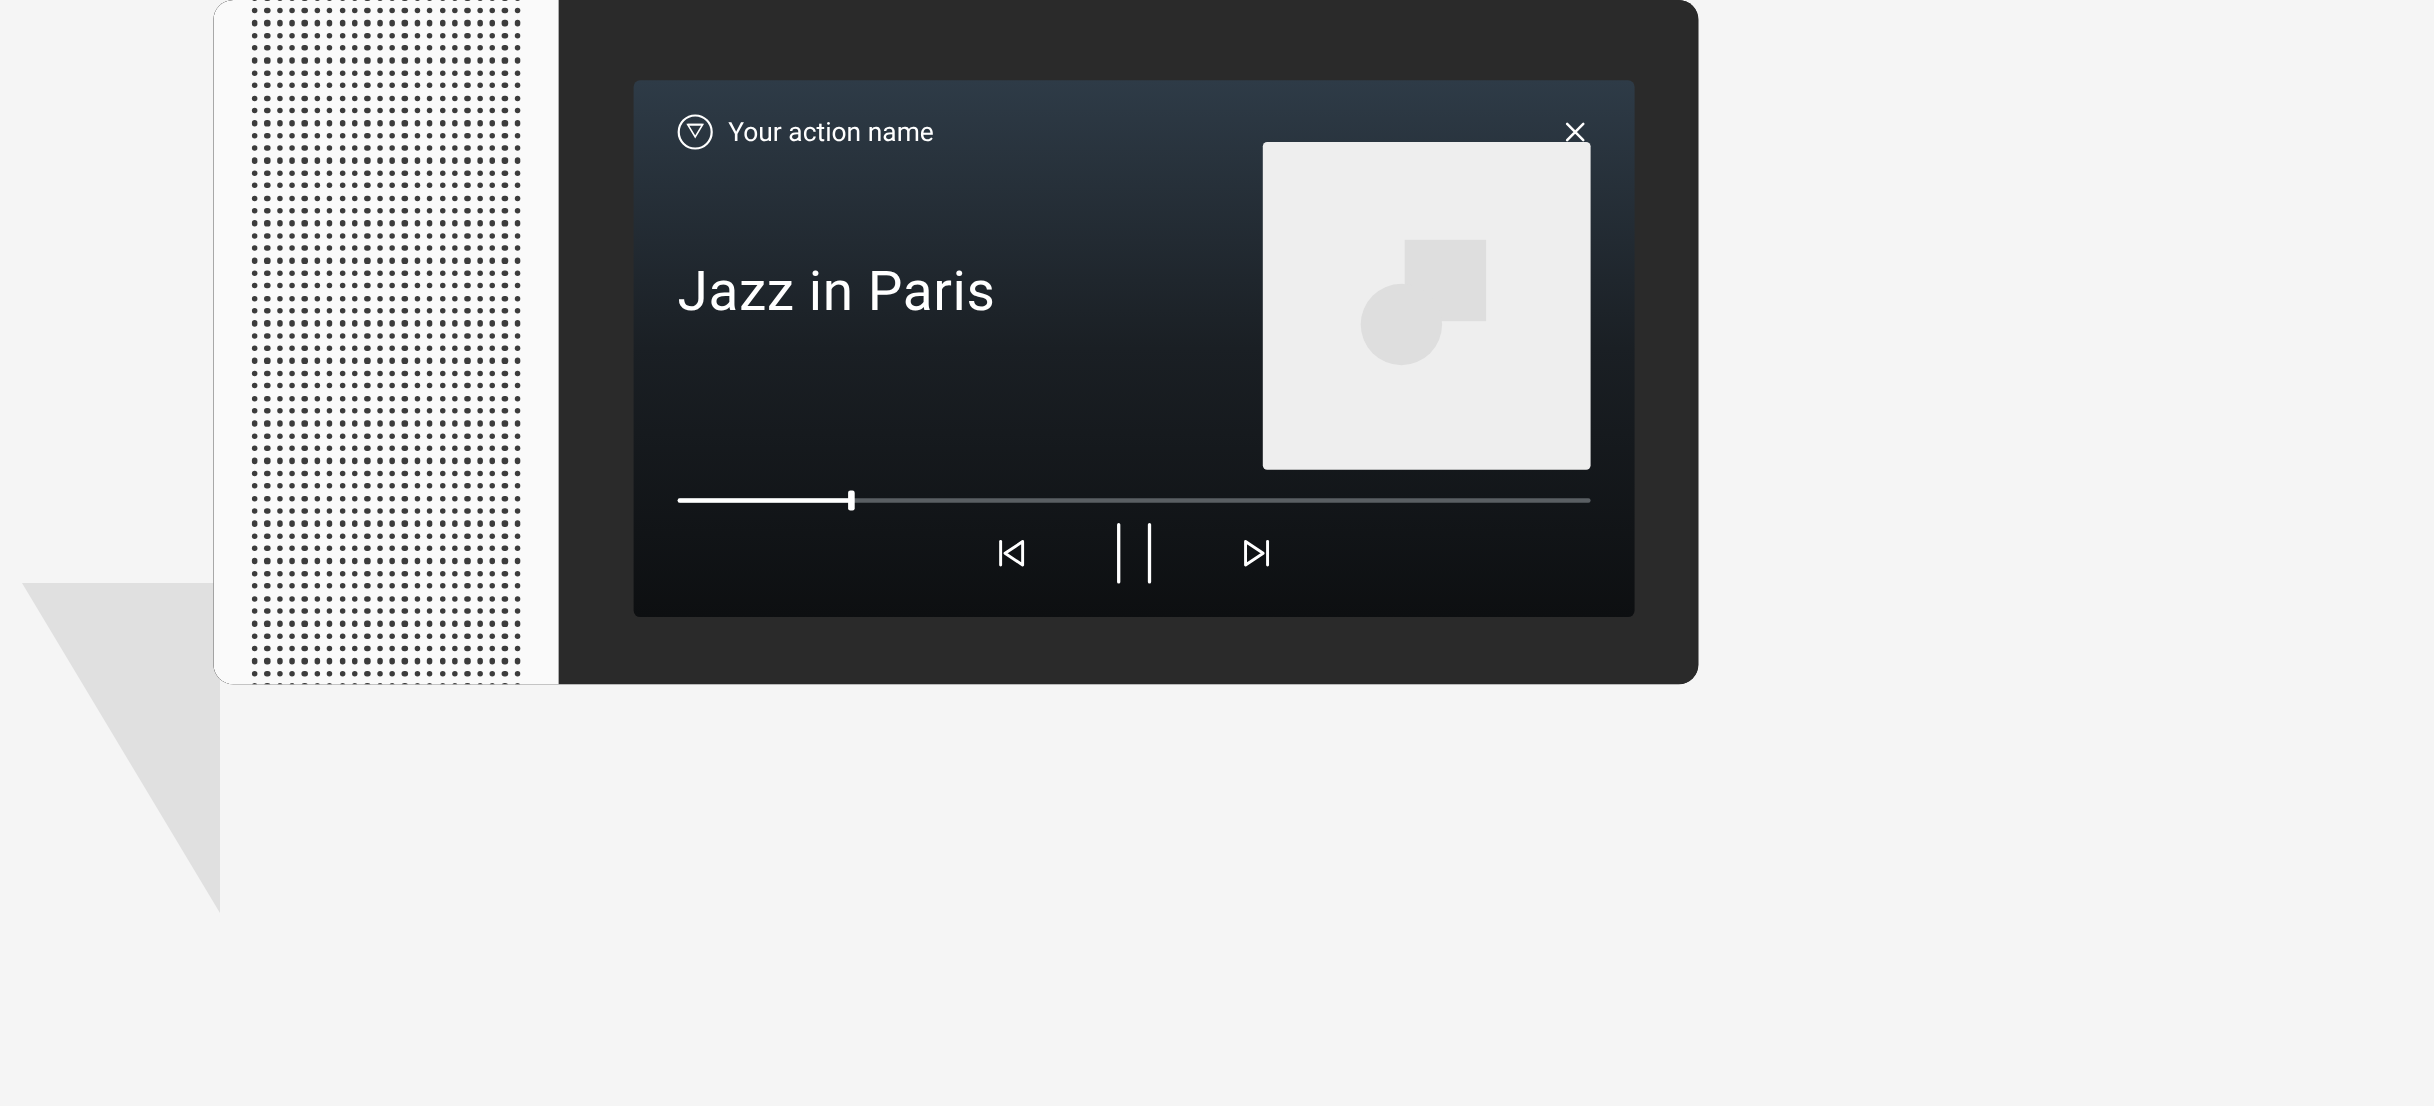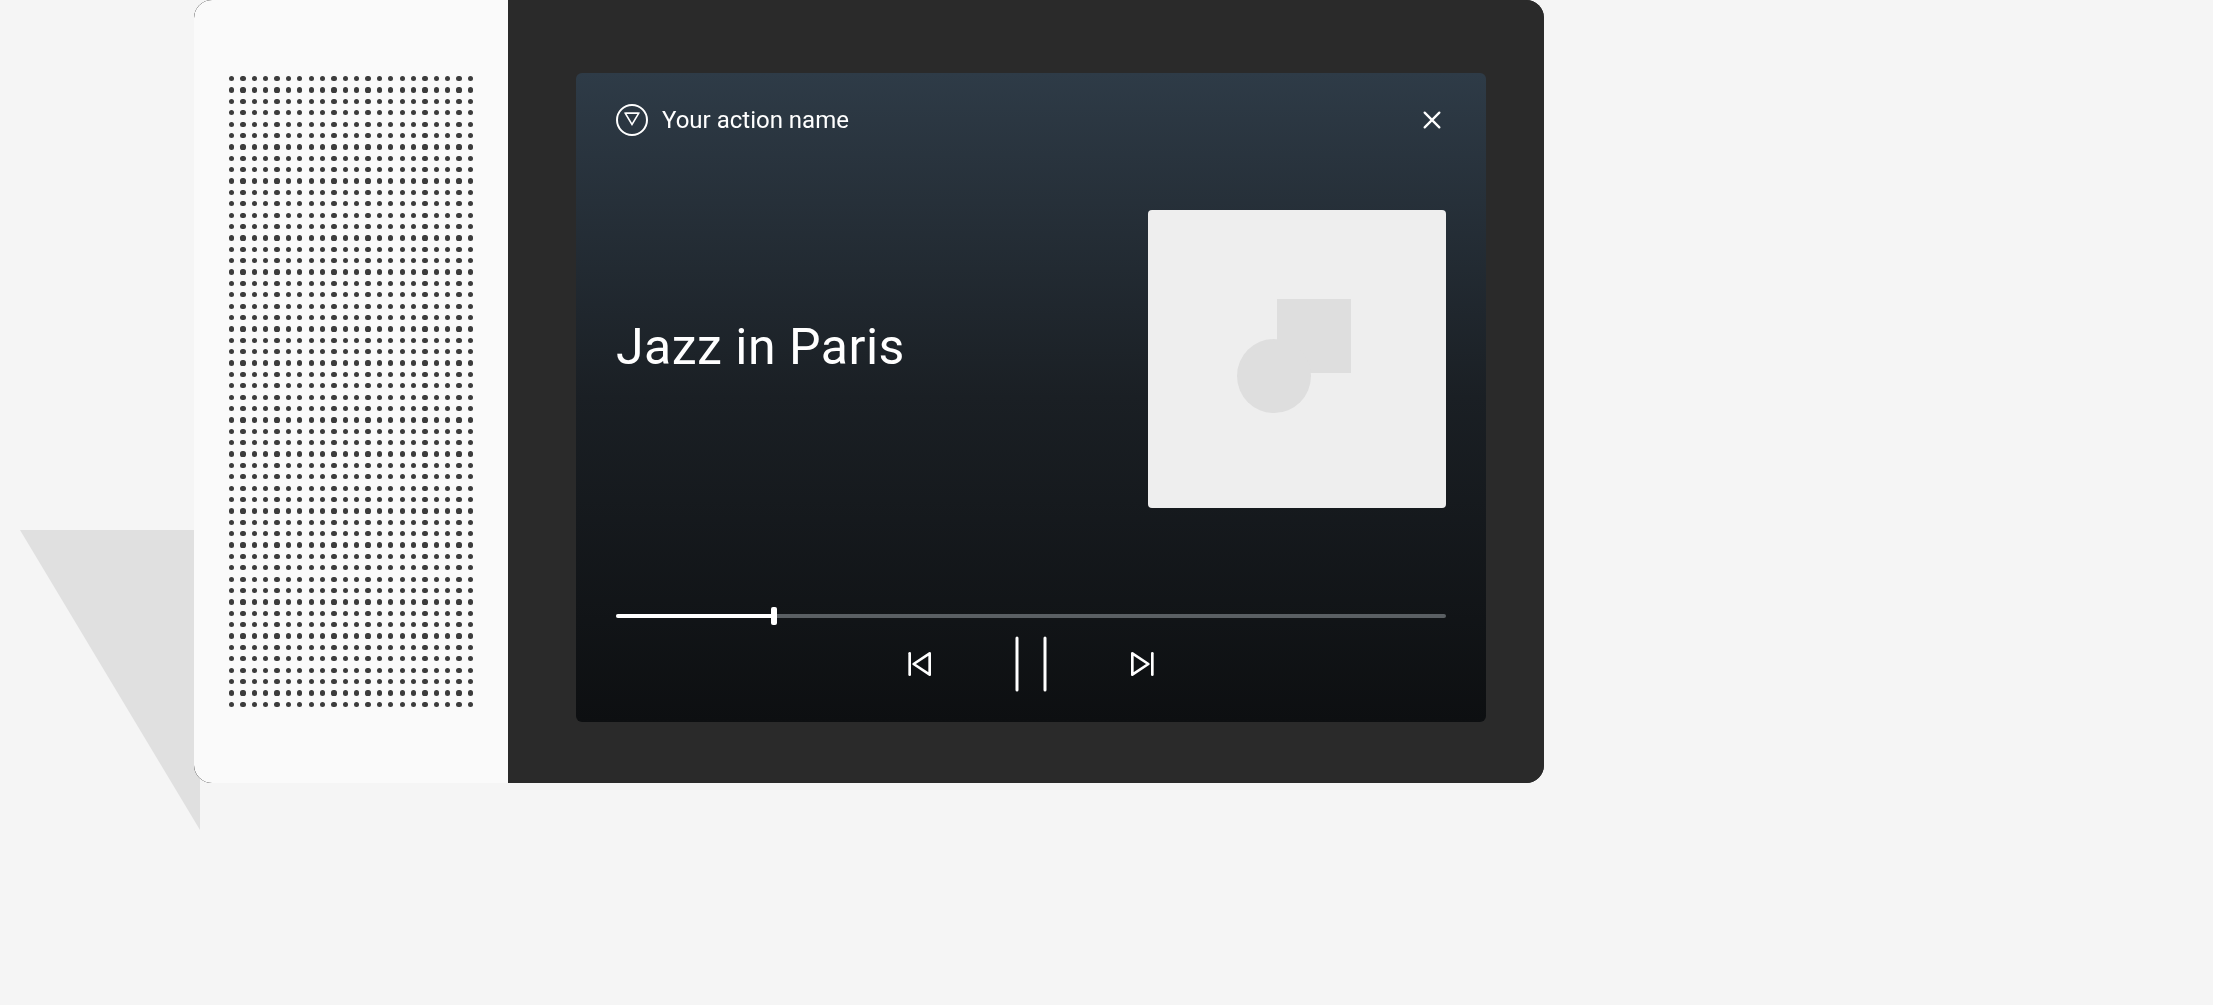--- a/index.html
+++ b/index.html
@@ -23,21 +23,21 @@
       height: 0;
       border-top: 0px solid transparent;
       border-right: 180px solid #e0e0e0;
       border-bottom: 300px solid transparent;
     }
     .device-frame {
       position: absolute;
       left: 194px;
       top: 0;
       width: 1350px;
-      height: 783px;
+      height: 622px;
       background: #2a2a2a;
       border-radius: 18px;
       display: flex;
       overflow: hidden;
     }
     .speaker-grille {
       width: 314px;
       height: 100%;
       background: #fafafa;
       border-radius: 18px 0 0 18px;

